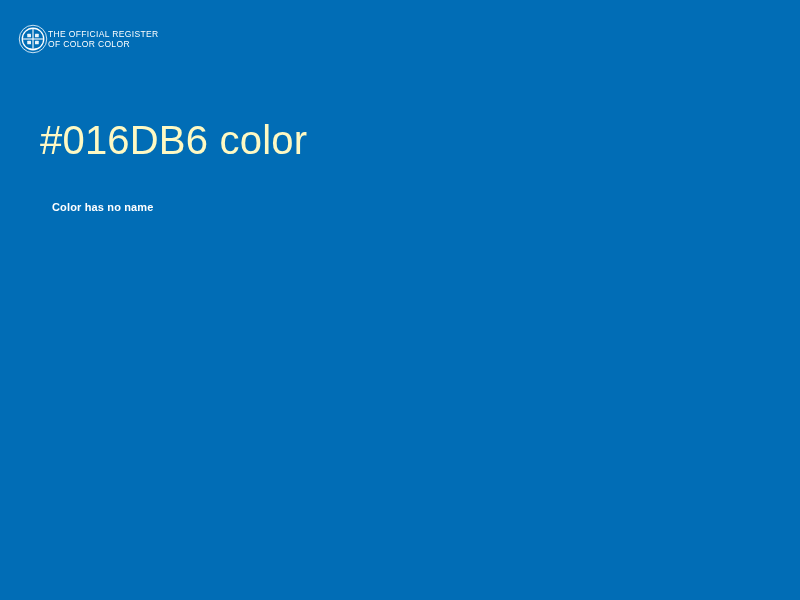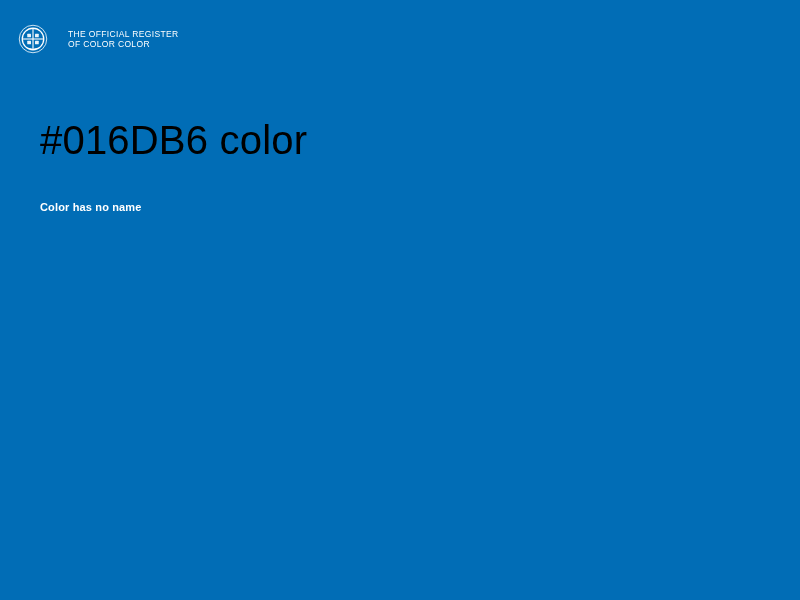--- a/index.html
+++ b/index.html
@@ -21,21 +21,21 @@
     background: #016DB6;
   }
 
   
   .brand {
     position: absolute;
     left: 18px;
     top: 24px;
     display: flex;
     align-items: center;
-    gap: 20px;
+    gap: 0;
     text-decoration: none;
   }
 
   .brand-seal {
     width: 30px;
     height: 30px;
     flex: 0 0 30px;
     display: block;
   }
 
@@ -56,37 +56,37 @@
 
   
   .content {
     position: absolute;
     left: 40px;
     top: 120px;
     width: 720px;
   }
 
   .color-heading {
-    color: #000000;
+    color: #fef9c3;
     font-size: 40px;
     font-weight: 400;
     letter-spacing: 0.2px;
     line-height: 1;
     margin: 0;
     padding: 0;
     white-space: nowrap;
   }
 
   .color-subtitle {
     color: #ffffff;
     font-size: 11px;
     font-weight: 700;
     letter-spacing: 0.15px;
     line-height: 1;
-    margin: 0;
+    margin: 12px;
     padding: 0;
     margin-top: 42px;
     white-space: nowrap;
   }
 </style>
 </head>
 <body>
 
 <div id="page" style="background: rgb(1, 109, 182);">
 

